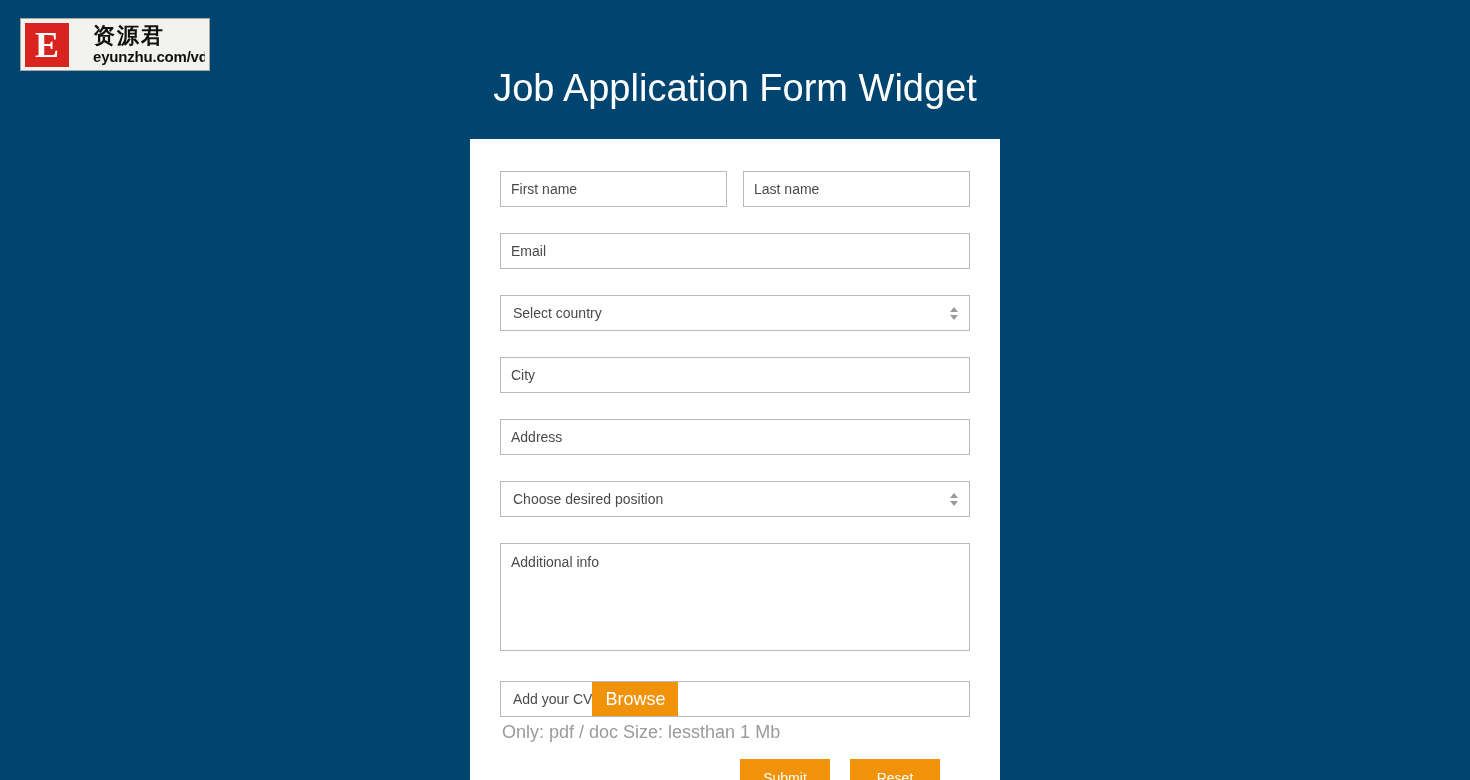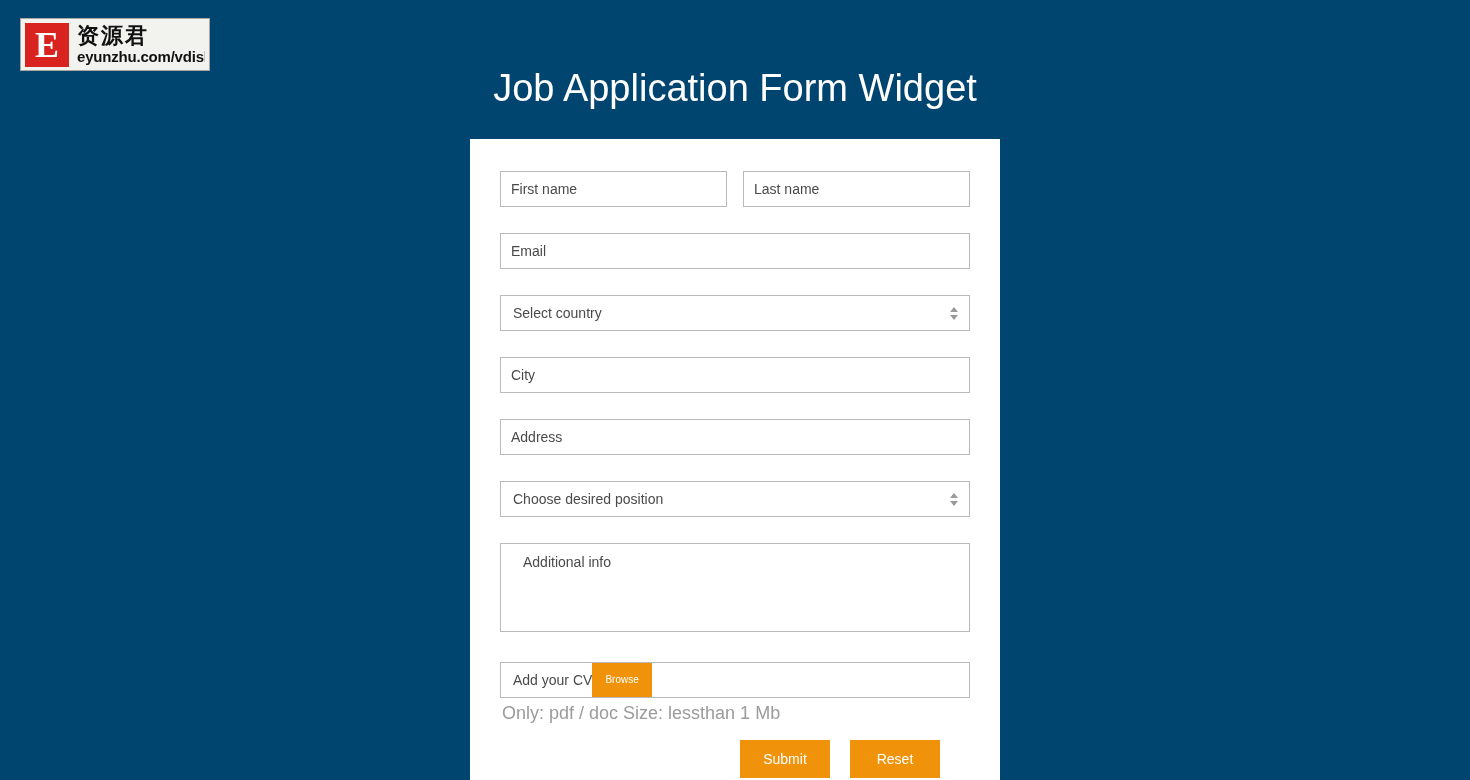--- a/index.html
+++ b/index.html
@@ -35,21 +35,21 @@
     background: #d8231f;
     color: #ffffff;
     font-family: "Liberation Serif", serif;
     font-weight: bold;
     font-size: 36px;
     line-height: 44px;
     text-align: center;
     flex: 0 0 auto;
   }
   .logo-text {
-    margin-left: 8px;
+    margin-left: 24px;
     display: flex;
     flex-direction: column;
     justify-content: center;
     overflow: hidden;
   }
   .logo-cn {
     font-family: "DejaVu Sans", sans-serif;
     font-weight: bold;
     font-size: 22px;
     line-height: 24px;
@@ -119,22 +119,22 @@
   }
 
   input.txt {
     height: 36px;
     padding: 0 10px;
     line-height: 34px;
   }
   input.txt::placeholder { color: #4a4a4a; opacity: 1; }
 
   textarea.txt {
-    height: 89px;
-    padding: 9px 22px;
+    height: 108px;
+    padding: 9px 10px;
     resize: none;
     line-height: 18px;
   }
   textarea.txt::placeholder { color: #4a4a4a; opacity: 1; }
 
   
   .select-box {
     height: 36px;
     position: relative;
     display: flex;
@@ -182,21 +182,21 @@
     white-space: nowrap;
   }
   .browse-btn {
     height: 50px;
     padding: 0 13px;
     margin: 0;
     border: none;
     background: #f0920a;
     color: #ffffff;
     font-family: "Liberation Sans", sans-serif;
-    font-size: 10px;
+    font-size: 18px;
     line-height: 34px;
     cursor: pointer;
     flex: 0 0 auto;
   }
   .file-hint {
     font-size: 18px;
     color: #9b9b9b;
     line-height: 18px;
     margin: 0 0 18px 2px;
   }

